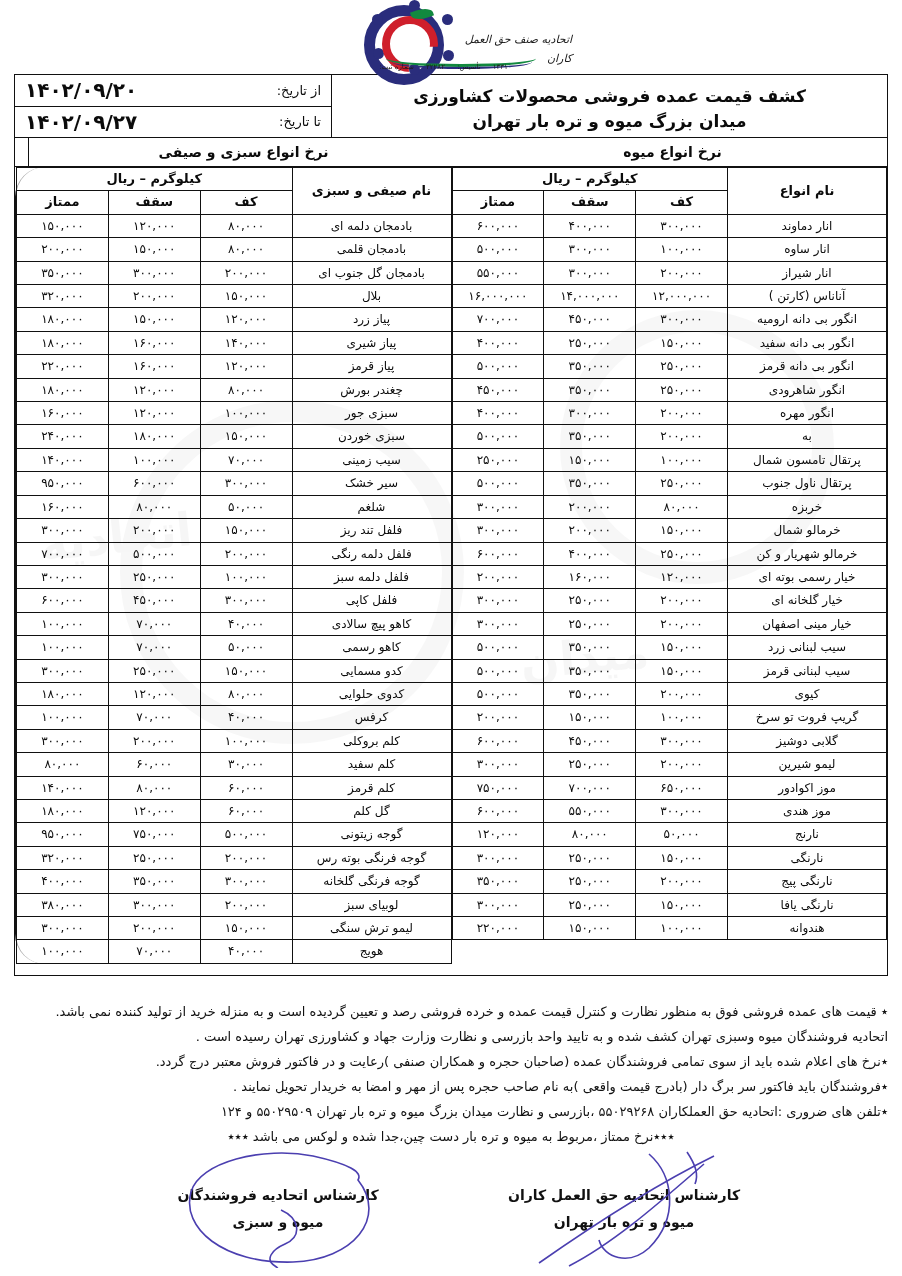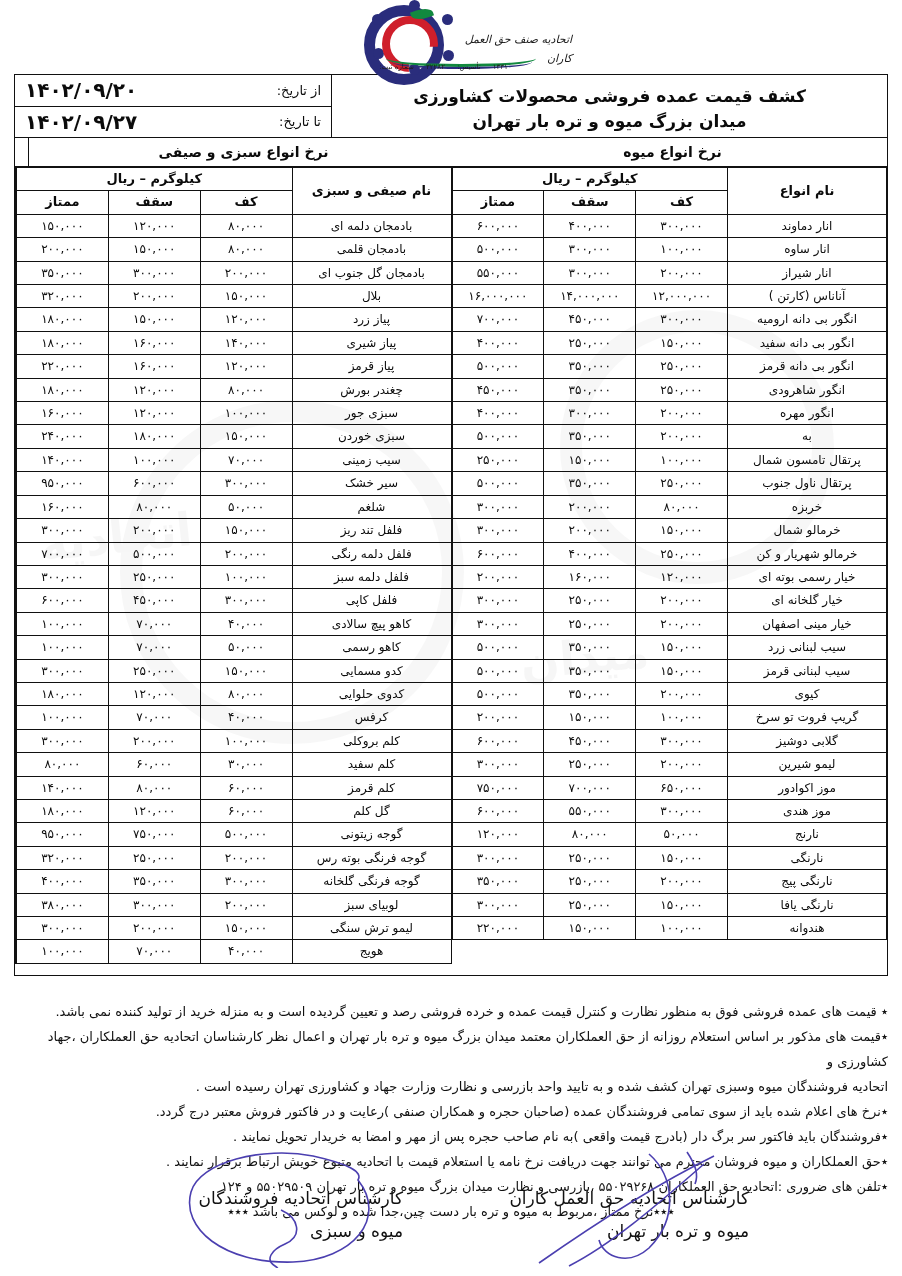--- a/index.html
+++ b/index.html
@@ -100,21 +100,21 @@
   .section-cell{
     flex:1;display:flex;align-items:center;justify-content:center;
     font-size:14px;font-weight:bold;
   }
   .section-cell.right{border-right:none;}
   .section-cell.left{border-left:1.6px solid #111;margin-left:13px;}
 
   
   .tables{display:flex;}
   .tbl-half{flex:1;}
-  .tbl-half.veg{border-left:1.6px solid #111;}
+  .tbl-half.veg{border-left:1.6px solid #111;border-radius:30px;}
 
   table.price{
     width:100%;border-collapse:collapse;table-layout:fixed;
     background:transparent;
   }
   table.price th,table.price td{
     border:1.1px solid #111;padding:0;text-align:center;
     font-size:12px;height:22.4px;line-height:22.4px;
     background:rgba(255,255,255,.62);
   }
@@ -133,22 +133,22 @@
   .notes p{margin:0;padding:0;}
   .notes p.center{text-align:center;}
   .notes .tel{letter-spacing:.4px;}
 
   
   .signs{
     position:absolute;left:14px;right:14px;top:1182px;height:90px;z-index:3;
     display:flex;justify-content:center;gap:96px;
   }
   .sign{
-    position:relative;width:250px;text-align:right;
-    font-size:17px;line-height:1.95;color:#111;
+    position:relative;width:250px;text-align:center;
+    font-size:14px;line-height:1.95;color:#111;font-weight:bold;
   }
   .scribble{
     position:absolute;left:0;right:0;top:-34px;height:120px;
     pointer-events:none;
   }
   .scribble svg{width:100%;height:100%;}
 </style>
 </head>
 <body>
 
@@ -623,25 +623,23 @@
             </tr>
           </tbody>
       </table>
     </div>
 
   </div>
 </div>
 
 <div class="notes" id="notes-block">
     <p>٭ قیمت های عمده فروشی فوق  به منظور نظارت و کنترل قیمت عمده و خرده فروشی رصد و تعیین گردیده است و به منزله خرید از تولید کننده نمی باشد.</p>
-    <p>٭قیمت های مذکور بر اساس استعلام روزانه از حق العملکاران معتمد میدان بزرگ میوه و تره بار تهران و اعمال نظر کارشناسان اتحادیه حق العملکاران ،جهاد کشاورزی و</p>
     <p>اتحادیه فروشندگان میوه وسبزی تهران کشف شده و به تایید واحد بازرسی و نظارت وزارت جهاد و کشاورزی تهران رسیده است .</p>
     <p>٭نرخ های اعلام شده باید از سوی تمامی فروشندگان عمده (صاحبان حجره و همکاران صنفی )رعایت و در فاکتور فروش معتبر درج گردد.</p>
     <p>٭فروشندگان باید فاکتور سر برگ دار (بادرج قیمت واقعی )به نام صاحب حجره پس از مهر و امضا به خریدار تحویل نمایند .</p>
-    <p>٭حق العملکاران و میوه فروشان محترم می توانند جهت دریافت نرخ نامه یا استعلام قیمت با اتحادیه متبوع خویش ارتباط برقرار نمایند .</p>
     <p class="tel">٭تلفن های ضروری :اتحادیه حق العملکاران  ۵۵۰۲۹۲۶۸    ،بازرسی و نظارت میدان بزرگ میوه و تره بار تهران  ۵۵۰۲۹۵۰۹   و   ۱۲۴</p>
     <p class="center">٭٭٭نرخ ممتاز ،مربوط به میوه و تره بار دست چین،جدا شده و لوکس می باشد ٭٭٭</p>
   </div>
 
 <div class="signs" id="signs-block">
     <div class="sign">
       <div class="scribble"><svg viewBox="0 0 250 120" preserveAspectRatio="none">
           <g fill="none" stroke="#4b3fb0" stroke-width="1.6">
             <path d="M215 8 C150 40 90 80 40 115"></path>
             <path d="M205 16 C160 55 115 95 70 118"></path>

